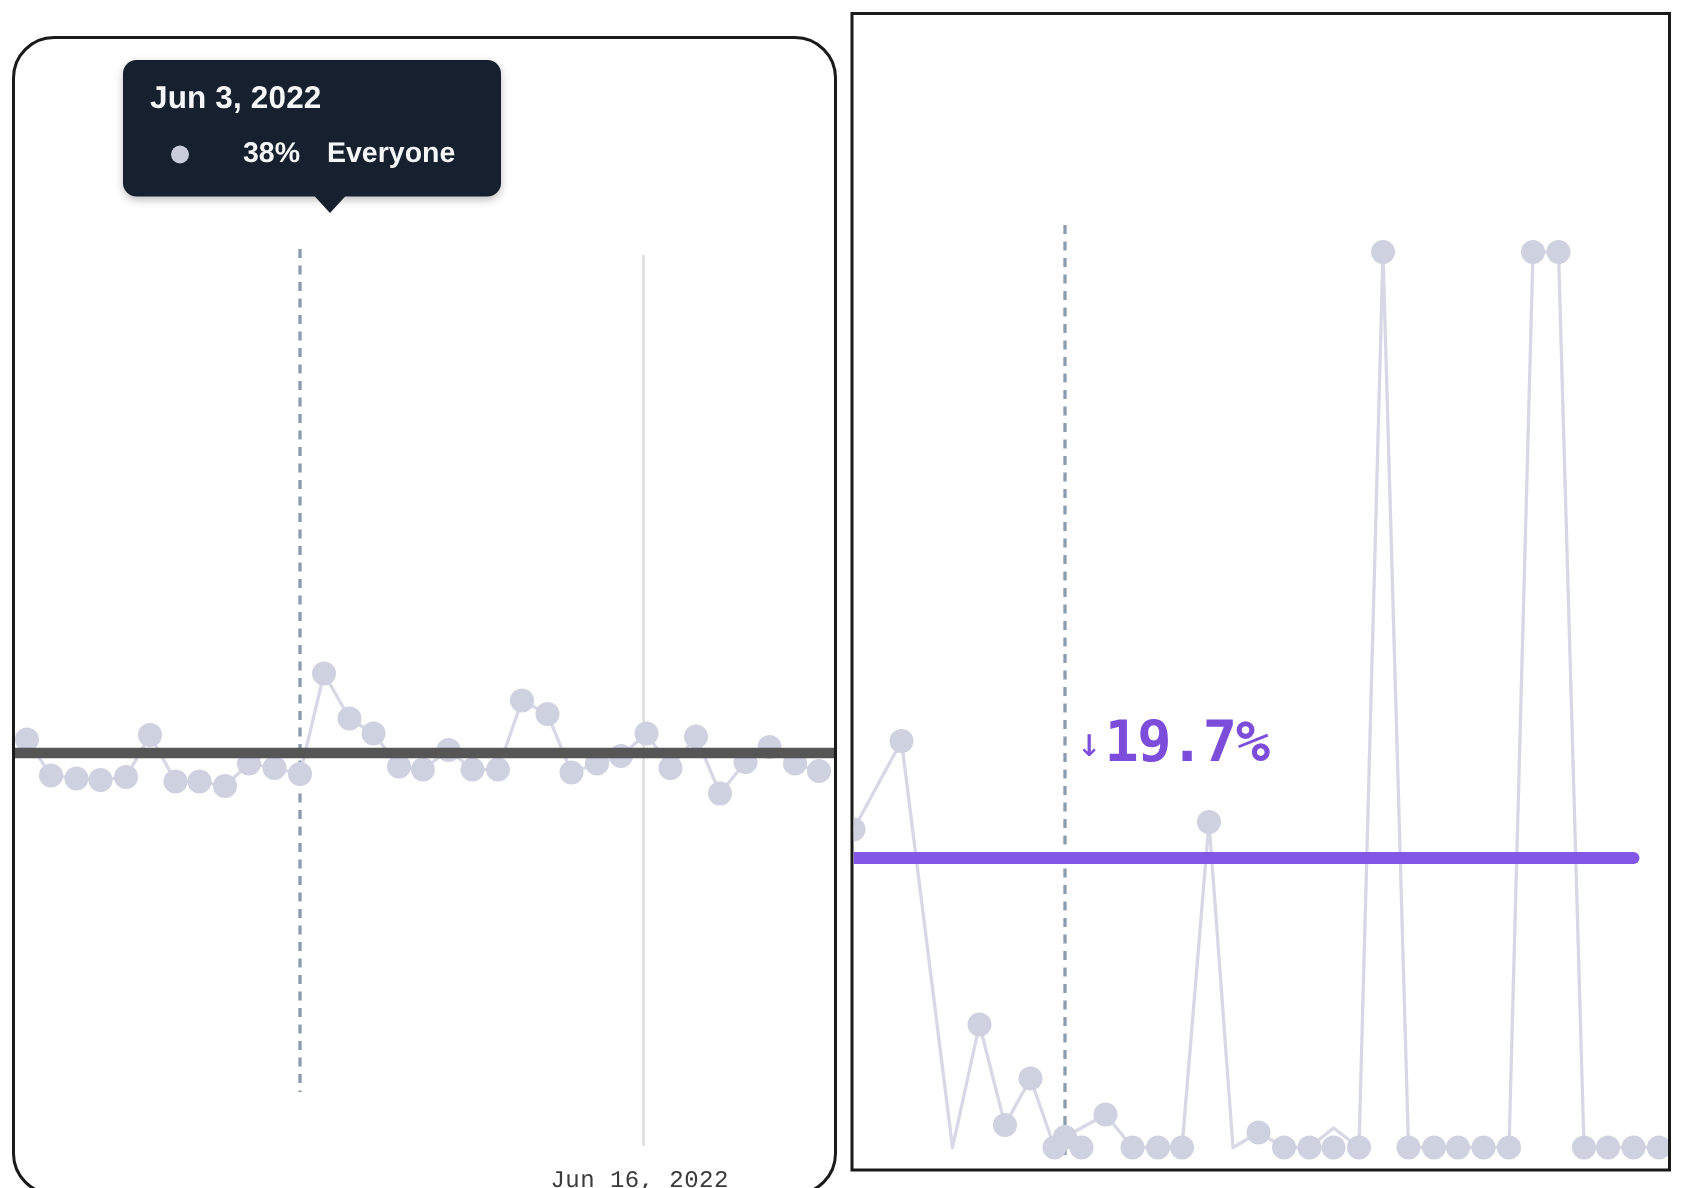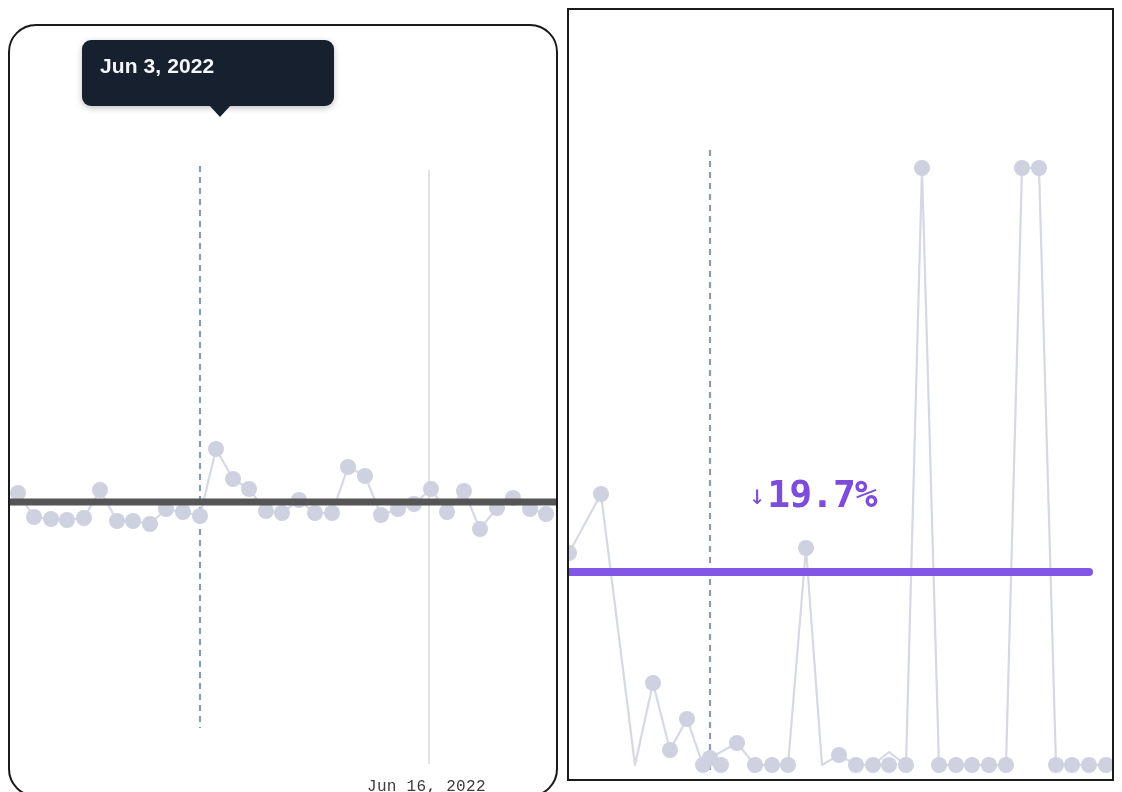--- a/index.html
+++ b/index.html
@@ -113,21 +113,21 @@
     letter-spacing: -1px;
     white-space: nowrap;
     z-index: 10;
   }
   .delta-arrow {
     font-size: 27px;
     font-weight: 400;
     vertical-align: 3px;
     padding-right: 3px;
   }
-  #delta-right { left: 180px; top: 462px; }
+  #delta-right { left: 149px; top: 462px; }
 
   .axis-date {
     position: absolute;
     font-family: Liberation Mono, monospace;
     font-size: 16px;
     font-weight: 400;
     color: #3b3b3b;
     letter-spacing: .3px;
     white-space: nowrap;
     z-index: 10;
@@ -187,20 +187,27 @@
           <circle cx="536" cy="488" r="8"></circle>
         </g>
 
         <line x1="0" y1="476" x2="546" y2="476" stroke="#555555" stroke-width="7"></line>
       </svg>
     </div>
 
     <div class="tooltip" id="tooltip-left">
       <div class="tooltip-title">Jun 3, 2022</div>
 
+      <div class="tt-row">
+        <span class="tt-swatch">
+          <span class="dot-swatch" style="background:#c9cddb"></span>
+        </span>
+        <span class="tt-value">38%</span>
+        <span class="tt-label">Everyone</span>
+      </div>
 
 
       <span class="tt-arrow"></span>
     </div>
 
     <div class="axis-date" id="axis-date-left">Jun 16, 2022</div>
 
   </div>
 
   <div class="panel" id="panel-right">

